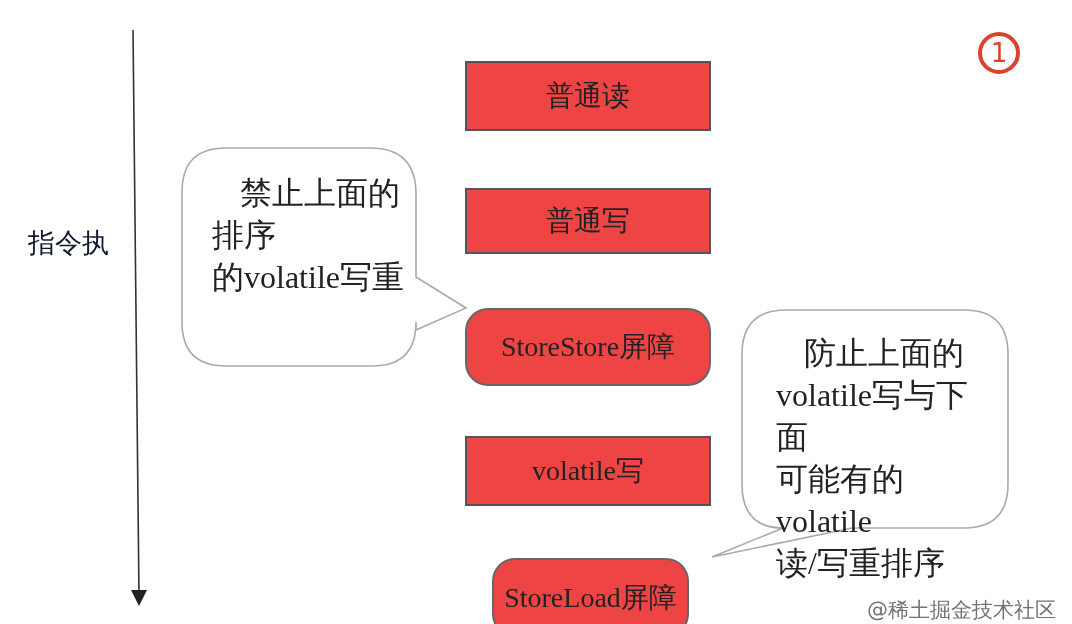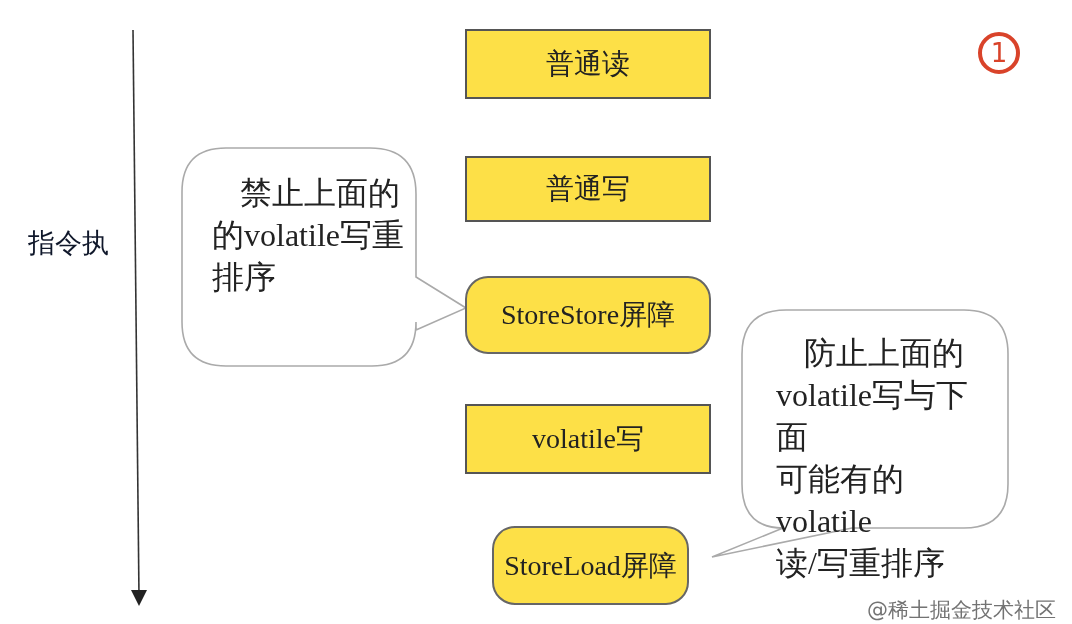--- a/index.html
+++ b/index.html
@@ -1,20 +1,20 @@
 <!DOCTYPE html>
 <html><head>
   <meta charset="utf-8">
   <style>
     html, body { margin: 0; padding: 0; background: #ffffff; }
     body { width: 1072px; height: 624px; position: relative; overflow: hidden;
            font-family: "Liberation Serif", "DejaVu Serif", serif; color: #222; }
     svg.shapes { position: absolute; left: 0; top: 0; }
     .box { position: absolute; display: flex; align-items: center; justify-content: center;
-           background: #fde047; font-size: 28px; color: #222; box-sizing: border-box; }
+           background: #ef4444; font-size: 28px; color: #222; box-sizing: border-box; margin-top: 32px; }
     .box.rect { border: 2px solid #555; }
     .box.round { border: 2px solid #666; border-radius: 23px; }
     .axis-label { position: absolute; left: 28px; top: 222px; font-size: 27px; line-height: 42px;
                   font-family: "DejaVu Sans", sans-serif; color: #0f172a; width: 100px; }
     .callout-text { position: absolute; font-size: 32px; line-height: 42px; color: #222;
                     font-family: "Liberation Serif", "DejaVu Serif", serif; }
     .badge { position: absolute; left: 978px; top: 32px; width: 42px; height: 42px;
              border: 4px solid #d9432a; border-radius: 50%; box-sizing: border-box;
              color: #d9432a; font-family: "DejaVu Sans", sans-serif; font-size: 26px;
              display: flex; align-items: center; justify-content: center; }
@@ -53,22 +53,22 @@
 <div class="box rect" style="left:465px; top:404px; width:246px; height:70px;">
   <span>volatile写</span>
 </div>
 
 <div class="box round" style="left:492px; top:526px; width:197px; height:79px;">
   <span>StoreLoad屏障</span>
 </div>
 
 <div class="callout-text" style="left:212px; top:172px; width:200px;">
   <div style="padding-left:28px;">禁止上面的</div>
+  <div>排序</div>
   <div>的volatile写重</div>
-  <div>排序</div>
 </div>
 
 <div class="callout-text" style="left:776px; top:332px; width:220px;">
   <div style="padding-left:28px;">防止上面的</div>
   <div>volatile写与下面</div>
   <div>可能有的volatile</div>
   <div>读/写重排序</div>
 </div>
 
 <div class="badge">

